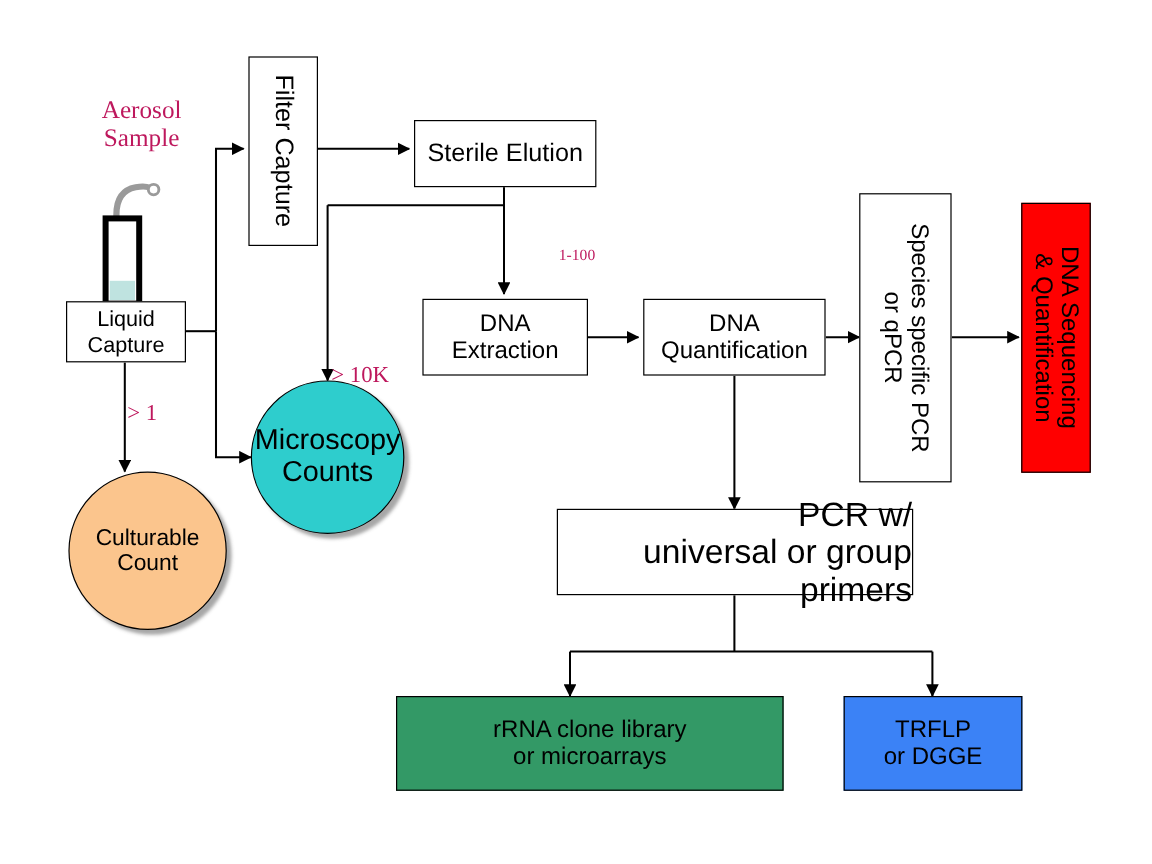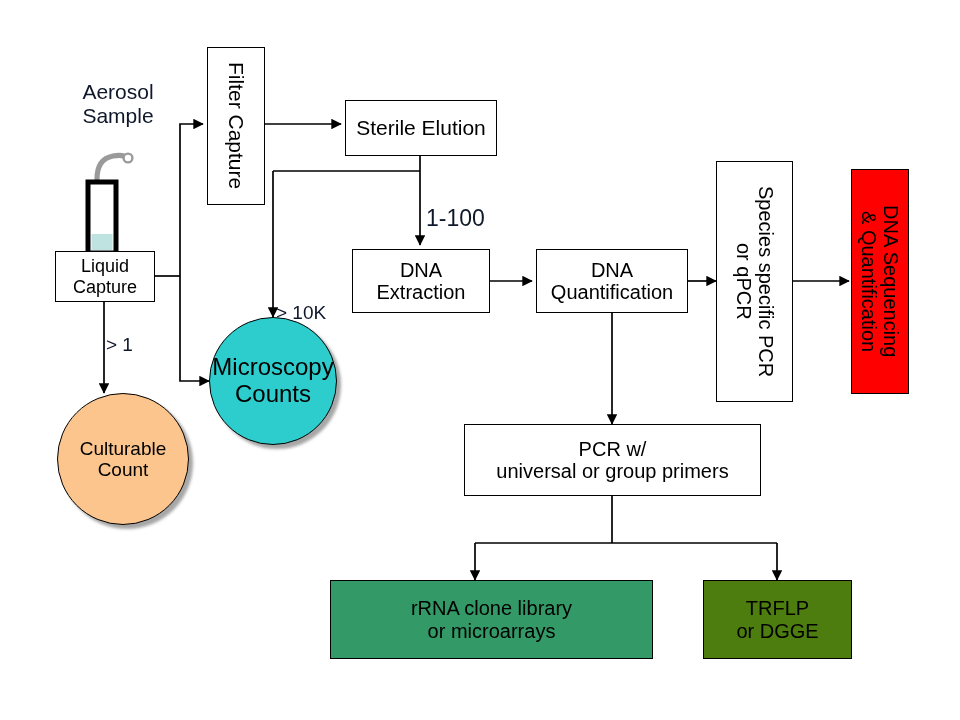--- a/index.html
+++ b/index.html
@@ -40,24 +40,25 @@
     writing-mode: vertical-rl;
     text-orientation: mixed;
   }
   .circnode {
     border: 1.4px solid #000000;
     border-radius: 50%;
     box-shadow: 4px 4px 3px rgba(60,60,60,0.45);
   }
   .freelabel {
     position: absolute;
-    color: #0f172a;
+    color: #be185d;
     white-space: pre-line;
     text-align: center;
     line-height: 1.12;
+    font-family: Liberation Serif, serif;
   }
   
   #sampler {
     position: absolute;
   }
 </style>
 </head>
 <body>
 
 <div id="canvas">
@@ -100,21 +101,21 @@
     </g>
   </svg>
 
   <div class="freelabel" style="left:58px; top:80px; width:120px; font-size:21px;">Aerosol
 Sample</div>
 
   <div class="freelabel" style="left:106px; top:334px; width:46px; font-size:19px; text-align:left;">&gt; 1</div>
 
   <div class="freelabel" style="left:276px; top:268px; width:70px; font-size:19px; text-align:left;margin-top:34px;">&gt; 10K</div>
 
-  <div class="freelabel" style="left:426px; top:206px; width:70px; font-size:23px; text-align:left;">1-100</div>
+  <div class="freelabel" style="left:426px; top:206px; width:70px; font-size:13px; text-align:right;">1-100</div>
 
   <svg id="sampler" style="left:75px; top:145px;" width="74" height="112" viewBox="0 0 74 112">
 
     <path d="M 22 58 L 22 34 Q 22 14 38 11 Q 50 9 52 14" fill="none" stroke="#9a9a9a" stroke-width="5.2" stroke-linecap="round"></path>
     <circle cx="53" cy="13" r="4.4" fill="#ffffff" stroke="#9a9a9a" stroke-width="2.4"></circle>
 
     <rect x="13" y="37" width="28" height="71" fill="#ffffff" stroke="#000000" stroke-width="5"></rect>
 
     <rect x="16.5" y="89" width="21" height="16" fill="#bfe3e0"></rect>
   </svg>
@@ -137,22 +138,22 @@
 
   <div class="node rectnode" style="left:536px; top:249px; width:152px; height:64px; font-size:20px;">DNA
 Quantification</div>
 
   <div class="node rectnode vtext" style="left:716px; top:161px; width:77px; height:241px; font-size:20px;">Species specific PCR
 or qPCR</div>
 
   <div class="node rectnode vtext" style="left:851px; top:169px; width:58px; height:225px; background:#ff0000; font-size:20px;">DNA Sequencing
 &amp; Quantification</div>
 
-  <div class="node rectnode" style="left:464px; top:424px; width:297px; height:72px; font-size:20px;">PCR w/
+  <div class="node rectnode" style="left:464px; top:424px; width:297px; height:72px; font-size:28px;text-align:right;">PCR w/
 universal or group primers</div>
 
   <div class="node rectnode" style="left:330px; top:580px; width:323px; height:79px; background:#339966; font-size:20px;">rRNA clone library
 or microarrays</div>
 
-  <div class="node rectnode" style="left:703px; top:580px; width:149px; height:79px; background:#4d7c0f; font-size:20px;">TRFLP
+  <div class="node rectnode" style="left:703px; top:580px; width:149px; height:79px; background:#3b82f6; font-size:20px;">TRFLP
 or DGGE</div>
 
 </div>
 
 </body></html>

